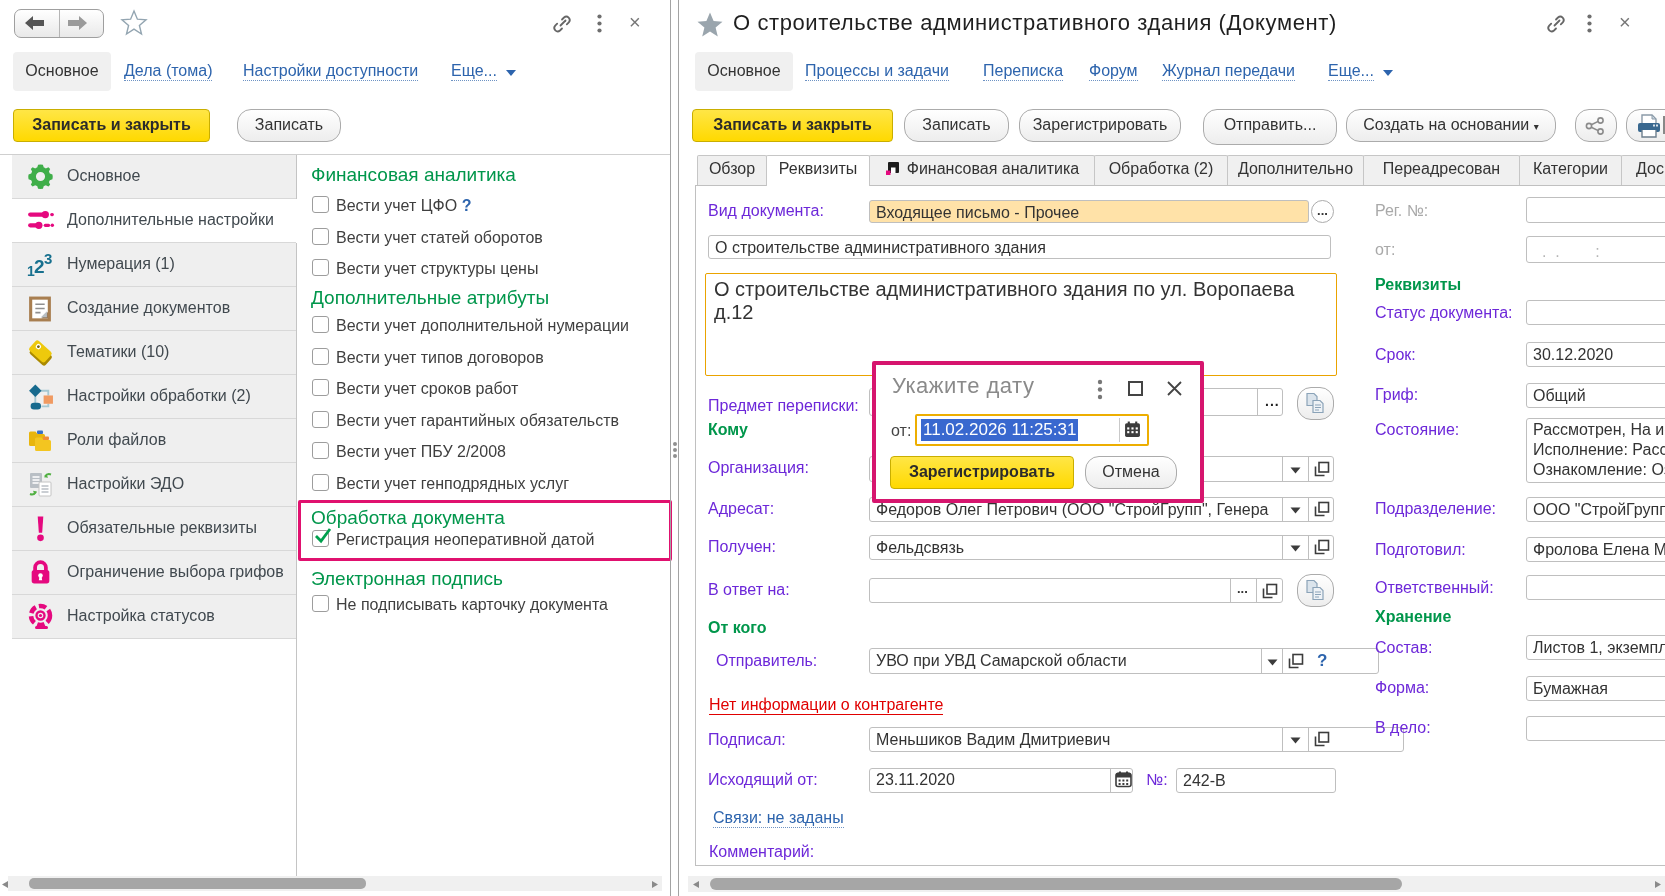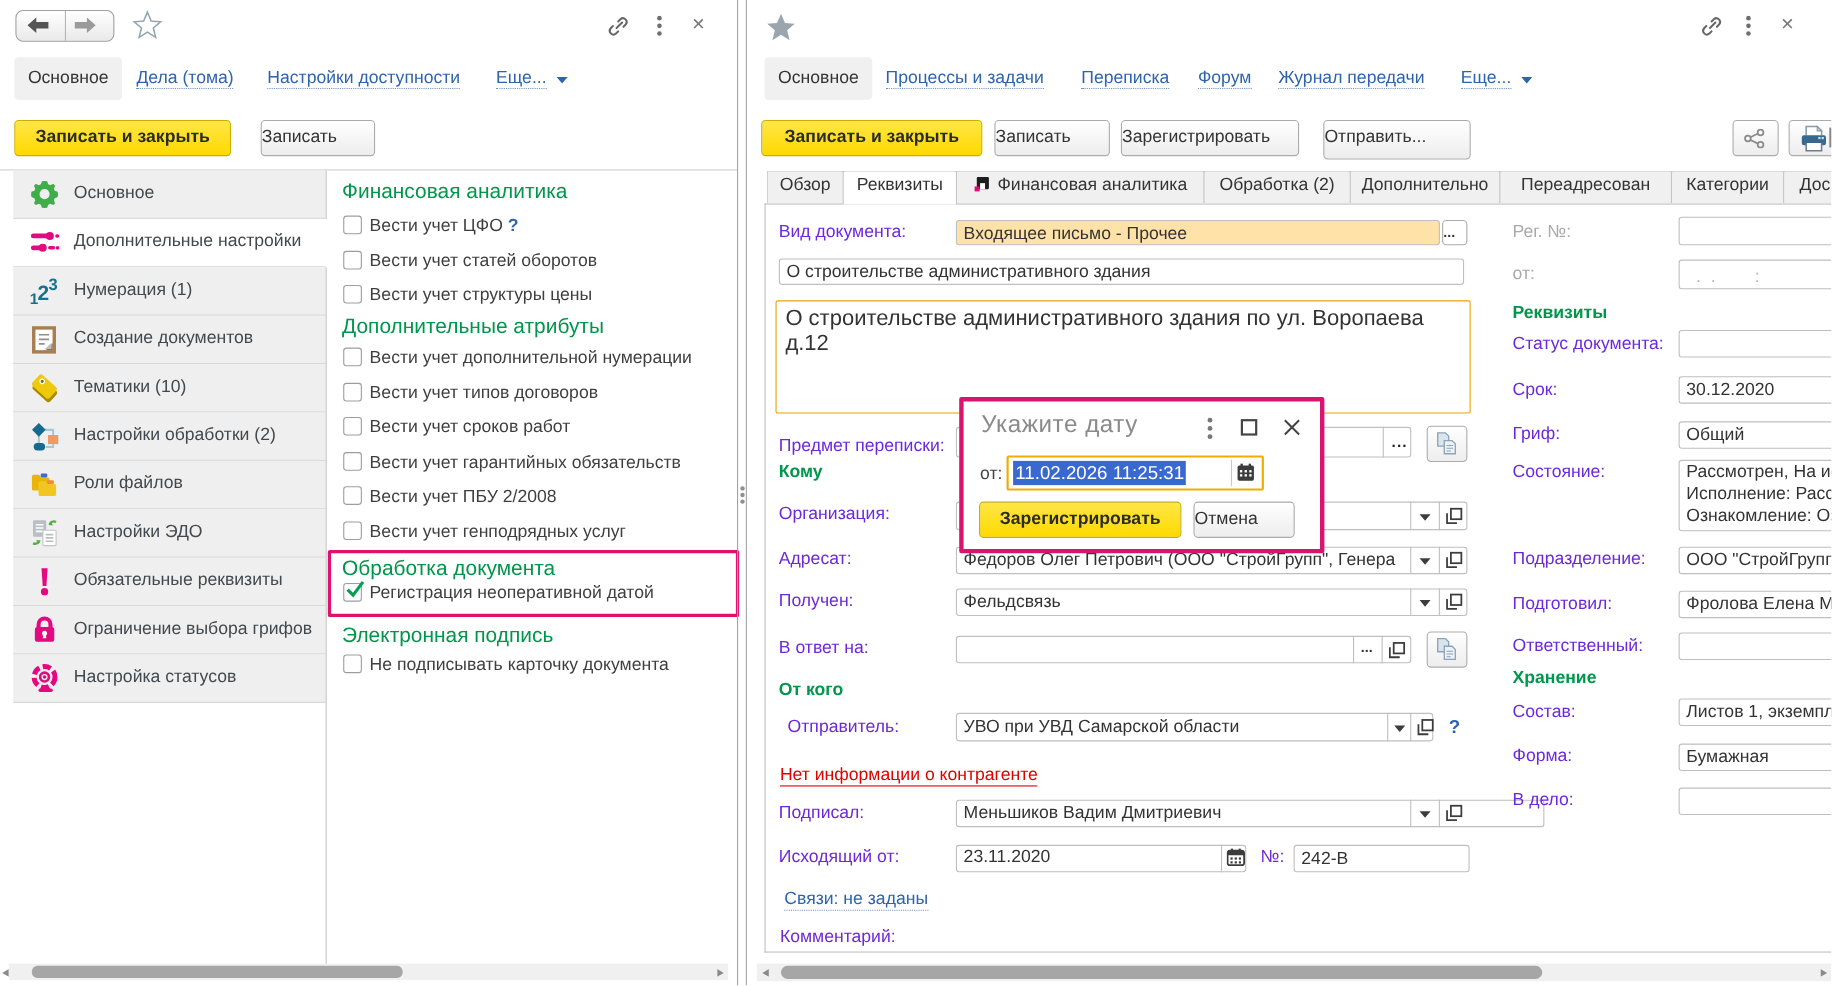--- a/index.html
+++ b/index.html
@@ -6,21 +6,21 @@
 body,div,span{font-family:"Liberation Sans",sans-serif}
 #root{position:relative;width:1665px;height:896px;background:#fff;overflow:hidden}
 .abs{position:absolute}
 .lbl{position:absolute;font-size:16px;color:#6d28d9;white-space:nowrap}
 .glbl{position:absolute;font-size:16px;color:#a9a9a9;white-space:nowrap}
 .fld{position:absolute;background:#fff;border:1px solid #bfbfbf;border-radius:3px;font-size:16px;color:#333;padding:1px 6px 0 6px;white-space:nowrap;overflow:hidden;line-height:22px}
 .ghead{position:absolute;font-size:16px;font-weight:bold;color:#00964b;white-space:nowrap}
 .ghead2{position:absolute;font-size:19px;color:#00964b;white-space:nowrap}
 .link{position:absolute;font-size:16px;color:#2d64ad;white-space:nowrap;border-bottom:1px dotted #6e93c4}
 .btn-y{position:absolute;background:linear-gradient(#ffe646,#ffd900);border:1px solid #c9ae00;border-radius:4px;font-size:16px;font-weight:bold;color:#2b2b2b;text-align:center;white-space:nowrap}
-.btn-w{position:absolute;background:linear-gradient(#ffffff,#ededed);border:1px solid #ababab;border-radius:4px;font-size:16px;color:#333;white-space:nowrap}
+.btn-w{position:absolute;background:linear-gradient(#ffffff,#ededed);border:1px solid #ababab;border-radius:14px;font-size:16px;color:#333;text-align:center;white-space:nowrap}
 .cb{position:absolute;width:17px;height:17px;background:#fff;border:1px solid #9d9d9d;border-radius:3px}
 .cbl{position:absolute;font-size:16px;color:#3f3f3f;white-space:nowrap}
 .vline{position:absolute;width:1px;background:#9e9e9e}
 .hline{position:absolute;height:1px;background:#cfcfcf}
 .tab{position:absolute;top:155px;height:30px;background:#f0f0f0;border:1px solid #c6c6c6;border-bottom:none;font-size:16px;color:#333;text-align:center;padding-top:4px;white-space:nowrap;border-radius:2px 2px 0 0}
 .tab.act{background:#fff;height:31px;z-index:3}
 .sbrow{position:absolute;left:12px;width:284px;height:44px;background:#efefef;border-bottom:1px solid #d8d8d8;font-size:16px;color:#41494f}
 .sbrow .txt{position:absolute;left:55px;top:12px;white-space:nowrap}
 .sbrow svg{position:absolute;left:15px;top:8px}
 </style></head>
@@ -239,20 +239,21 @@
 <div class="vline" style="left:678px;top:0;height:896px;background:#a3a3a3"></div>
 <div class="abs" style="left:672.5px;top:442px;width:4px;height:4px;border-radius:50%;background:#8f8f8f"></div>
 <div class="abs" style="left:672.5px;top:448px;width:4px;height:4px;border-radius:50%;background:#8f8f8f"></div>
 <div class="abs" style="left:672.5px;top:454px;width:4px;height:4px;border-radius:50%;background:#8f8f8f"></div>
 
 <div class="abs" id="rightpanel" style="left:679px;top:0;width:986px;height:896px">
 
   <svg class="abs" style="left:16px;top:10px" width="30" height="30" viewBox="0 0 30 30">
         <path d="M15 2.5 L18.6 11 L27.5 11.7 L20.6 17.5 L22.8 26.5 L15 21.5 L7.2 26.5 L9.4 17.5 L2.5 11.7 L11.4 11 Z" fill="#9aa5ad"></path>
       </svg>
+  <div class="abs" style="left:54px;top:10px;font-size:22px;letter-spacing:0.6px;color:#1f1f1f;white-space:nowrap">О строительстве административного здания (Документ)</div>
   <svg class="abs" style="left:866px;top:13px" width="22" height="22" viewBox="0 0 22 22">
         <g fill="none" stroke="#666" stroke-width="1.8" stroke-linecap="round">
           <path d="M9.5 12.5 L14.5 7.5"></path>
           <path d="M11 6.5 L13 4.5 a3.4 3.4 0 0 1 4.8 4.8 L15.8 11.3"></path>
           <path d="M11 15.5 L9 17.5 a3.4 3.4 0 0 1 -4.8 -4.8 L6.2 10.7"></path>
         </g>
       </svg>
   <svg class="abs" style="left:908px;top:14px" width="5" height="20" viewBox="0 0 5 20">
         <g fill="#6e6e6e">
           <circle cx="2.5" cy="2.5" r="2.1"></circle>
@@ -269,20 +270,21 @@
   <div class="link" style="left:483px;top:62px">Журнал передачи</div>
   <div class="link" style="left:649px;top:62px">Еще...</div>
   <svg class="abs" style="left:703px;top:69px" width="12" height="8" viewBox="0 0 12 8">
         <path d="M1 1 L11 1 L6 7 Z" fill="#2d64ad"></path>
       </svg>
 
   <div class="btn-y" style="left:13px;top:109px;width:201px;height:33px;padding-top:6px">Записать и закрыть</div>
   <div class="btn-w" style="left:225px;top:109px;width:105px;height:33px;padding-top:6px">Записать</div>
   <div class="btn-w" style="left:340px;top:109px;width:162px;height:33px;padding-top:6px">Зарегистрировать</div>
   <div class="btn-w" style="left:524px;top:109px;width:134px;height:36px;padding-top:6px">Отправить...</div>
+  <div class="btn-w" style="left:667px;top:109px;width:210px;height:33px;padding-top:6px">Создать на основании <span style="font-size:10px;color:#333">▾</span></div>
   <div class="btn-w" style="left:896px;top:109px;width:42px;height:33px"></div>
   <svg class="abs" style="left:906px;top:117px" width="20" height="18" viewBox="0 0 20 18">
         <g fill="none" stroke="#8b8b8b" stroke-width="1.6">
           <circle cx="4" cy="9" r="2.6"></circle>
           <circle cx="15.5" cy="3.5" r="2.6"></circle>
           <circle cx="15.5" cy="14.5" r="2.6"></circle>
           <path d="M6.3 7.8 L13.2 4.4 M6.3 10.2 L13.2 13.6"></path>
         </g>
       </svg>
   <div class="btn-w" style="left:947px;top:109px;width:60px;height:33px"></div>
@@ -395,21 +397,21 @@
             <path d="M3 1.5 h7 l3 3 v9 h-10 z" fill="#dbe4ec" stroke="#8ba3b8" stroke-width="1.2"></path>
             <path d="M9 8.5 h7 l3 3 v9 h-10 z" fill="#eef2f6" stroke="#8ba3b8" stroke-width="1.2"></path>
             <g stroke="#8ba3b8" stroke-width="1">
               <path d="M11 13 h6 M11 15.5 h6 M11 18 h4"></path>
             </g>
           </g>
         </svg>
 
     <div class="ghead" style="left:29px;top:619px">От кого</div>
     <div class="lbl" style="left:37px;top:652px">Отправитель:</div>
-    <div class="fld" style="left:190px;top:648px;width:434px;height:26px">УВО при УВД Самарской области</div>
+    <div class="fld" style="left:190px;top:648px;width:510px;height:26px">УВО при УВД Самарской области</div>
     <div class="abs" style="left:582px;top:648px;width:1px;height:26px;background:#bfbfbf"></div>
     <svg class="abs" style="left:588px;top:659px" width="11" height="7" viewBox="0 0 11 7">
           <path d="M0.5 0.5 L10.5 0.5 L5.5 6.5 Z" fill="#3c3c3c"></path>
         </svg>
     <div class="abs" style="left:603px;top:648px;width:1px;height:26px;background:#bfbfbf"></div>
     <svg class="abs" style="left:609px;top:653px" width="16" height="16" viewBox="0 0 16 16">
           <g fill="none" stroke="#3c3c3c" stroke-width="1.6">
             <rect x="5" y="1.5" width="9.5" height="9.5"></rect>
             <path d="M10.5 14.5 h-9 v-9"></path>
           </g>

